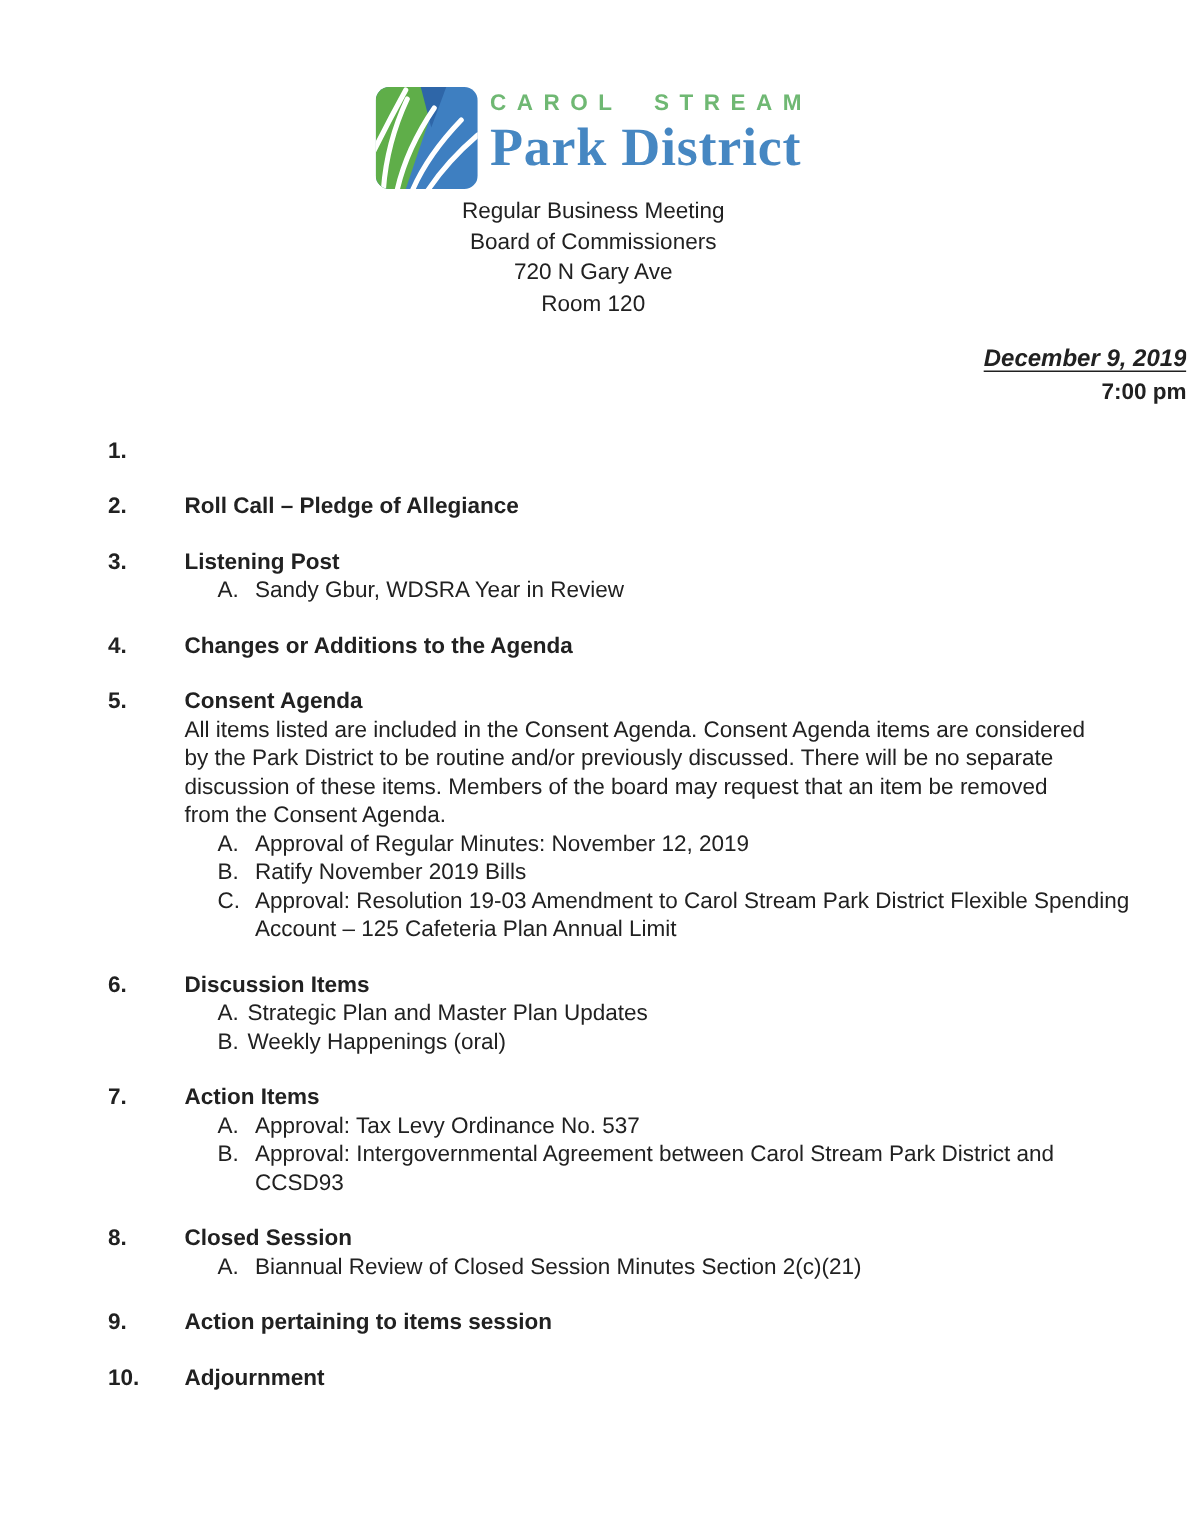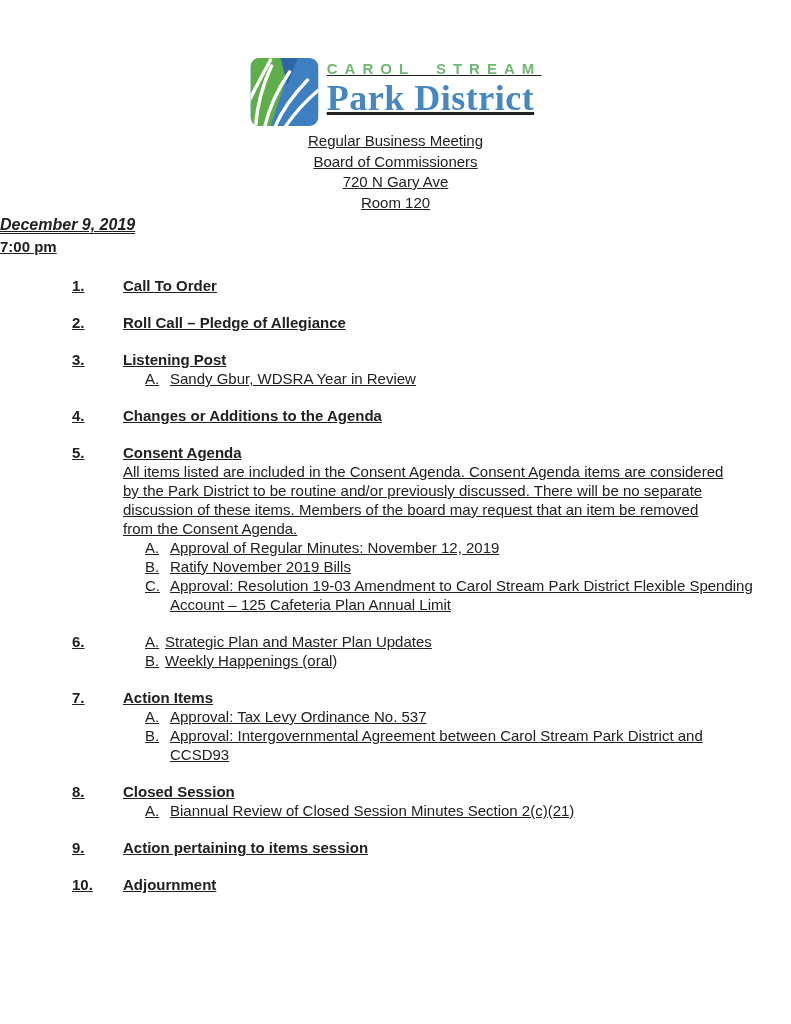--- a/index.html
+++ b/index.html
@@ -1,37 +1,37 @@
 <!DOCTYPE html>
 <html><head>
 <meta charset="utf-8">
 <style>
   html,body{margin:0;padding:0;background:#ffffff;}
   body{font-family:"Liberation Sans","DejaVu Sans",sans-serif;color:#212121;}
   .page{
     width:791px;height:1024px;background:#ffffff;position:relative;
-    box-sizing:border-box;overflow:hidden;text-decoration:underline;
+    box-sizing:border-box;overflow:hidden;
   }
   
   .logo-block{
     padding-top:58px;display:flex;justify-content:center;align-items:flex-start;gap:8px;
   }
   .logo-mark{width:69px;height:68px;flex:0 0 auto;}
   .logo-text{display:flex;flex-direction:column;padding-top:1px;}
   .logo-top{
     font-size:15px;font-weight:600;letter-spacing:7px;word-spacing:10px;
     color:#6fb873;line-height:20px;
   }
   .logo-bottom{
     font-family:"Liberation Serif","DejaVu Serif",serif;
     font-size:36px;font-weight:700;color:#4687c2;line-height:38px;letter-spacing:0.5px;
   }
   
   .meeting-info{text-align:center;margin-top:5px;font-size:15px;line-height:20.5px;color:#212121;}
-  .date-block{text-align:left;margin-top:1px;}
+  .date-block{text-align:right;margin-top:16px;}
   .meeting-date{
     font-size:16px;font-weight:700;font-style:italic;
     text-decoration:underline;text-underline-offset:3px;line-height:21px;
   }
   .meeting-time{font-size:15px;font-weight:700;line-height:21px;margin-top:1px;}
   
   .agenda{margin-top:19px;padding-left:72px;}
   .agenda-item{display:flex;margin-bottom:18px;font-size:15px;line-height:19px;}
   .item-number{width:51px;flex:0 0 auto;font-weight:700;}
   .item-content{width:644px;}
@@ -85,23 +85,20 @@
 
   <div class="date-block">
     <div class="meeting-date">December 9, 2019</div>
     <div class="meeting-time">7:00 pm</div>
   </div>
 
   <div class="agenda">
 
     <div class="agenda-item">
       <span class="item-number">1.</span>
-      <div class="item-content">
-        <div class="item-title">Call To Order</div>
-      </div>
     </div>
 
     <div class="agenda-item">
       <span class="item-number">2.</span>
       <div class="item-content">
         <div class="item-title">Roll Call – Pledge of Allegiance</div>
       </div>
     </div>
 
     <div class="agenda-item">
@@ -142,20 +139,21 @@
             <span class="sub-letter">C.</span>
             <span class="sub-text">Approval: Resolution 19-03 Amendment to Carol Stream Park District Flexible Spending Account – 125 Cafeteria Plan Annual Limit</span>
           </div>
         </div>
       </div>
     </div>
 
     <div class="agenda-item">
       <span class="item-number">6.</span>
       <div class="item-content">
+        <div class="item-title">Discussion Items</div>
         <div class="sub-list">
           <div class="sub-item tight">
             <span class="sub-letter">A.</span>
             <span class="sub-text">Strategic Plan and Master Plan Updates</span>
           </div>
           <div class="sub-item tight">
             <span class="sub-letter">B.</span>
             <span class="sub-text">Weekly Happenings (oral)</span>
           </div>
         </div>

